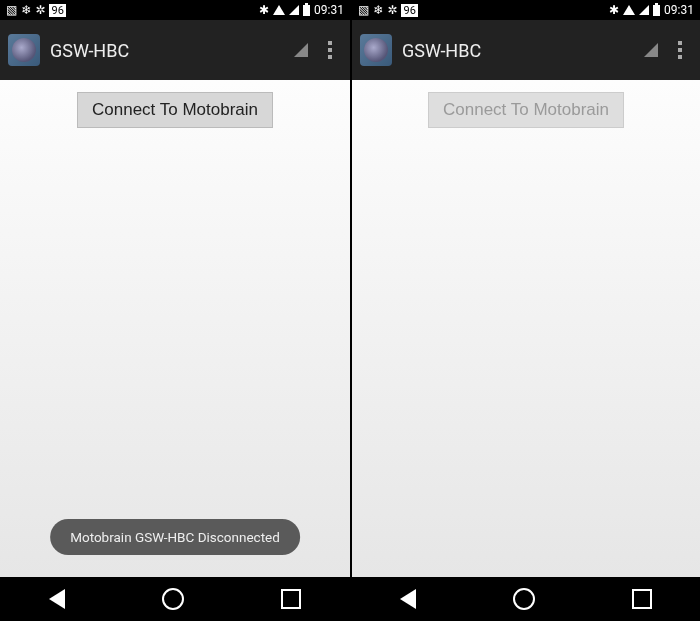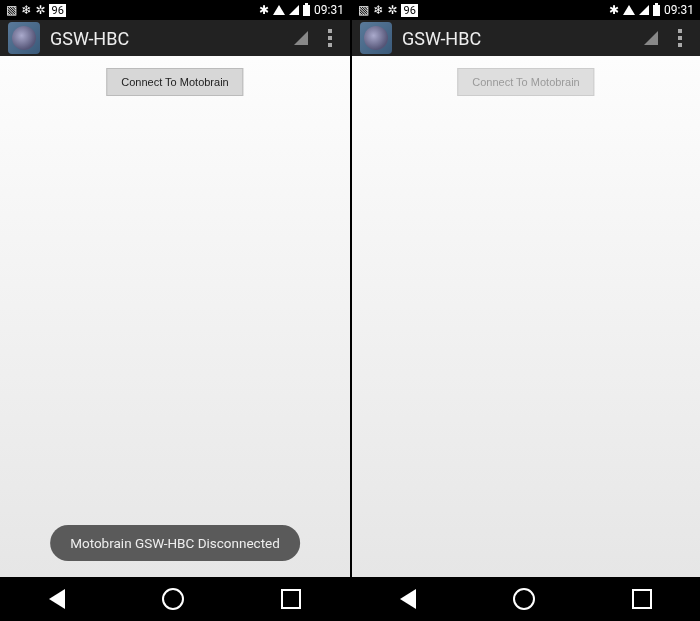--- a/index.html
+++ b/index.html
@@ -6,34 +6,34 @@
   .wrap{display:flex;width:700px;height:621px}
   .phone{position:relative;width:350px;height:621px;background:#eee;display:flex;flex-direction:column}
   .phone+.phone{border-left:2px solid #000;box-sizing:border-box}
 
   
   .status{height:20px;background:#000;color:#fff;font-size:12px;display:flex;align-items:center;justify-content:space-between;padding:0 6px}
   .st-left,.st-right{display:flex;align-items:center;gap:4px}
   .badge96{background:#fff;color:#000;font-weight:normal;font-size:11px;padding:0 2px;border-radius:0}
 
   
-  .actionbar{height:36px;background:#222;color:#fff;display:flex;align-items:center;padding:0 8px;gap:10px}
+  .actionbar{height:60px;background:#222;color:#fff;display:flex;align-items:center;padding:0 8px;gap:10px}
   .appicon{width:32px;height:32px;border-radius:4px;background:linear-gradient(135deg,#5a7a9a,#3a5a7a);position:relative;flex:0 0 32px}
   .appicon::after{content:"";position:absolute;inset:4px;border-radius:50%;background:radial-gradient(circle at 40% 40%,#aac,#557 70%)}
   .apptitle{flex:1;font-size:18px;color:#eee}
   .sigtri{width:0;height:0;border-style:solid;border-width:0 0 14px 14px;border-color:transparent transparent #888 transparent}
   .overflow{display:flex;flex-direction:column;gap:3px;padding:8px 10px}
   .overflow span{width:4px;height:4px;background:#aaa;border-radius:0}
 
   
   .content{flex:1;position:relative;background:linear-gradient(to bottom,#fdfdfd 0%,#f5f5f5 35%,#e6e6e6 100%)}
-  .connectbtn{position:absolute;top:12px;left:50%;transform:translateX(-50%);background:#d7d7d7;border:1px solid #bbb;color:#222;font-size:11px;padding:7px 14px;white-space:nowrap;cursor:pointer}
+  .connectbtn{position:absolute;top:12px;left:50%;transform:translateX(-50%);background:#d7d7d7;border:1px solid #bbb;color:#222;font-size:17px;padding:7px 14px;white-space:nowrap;cursor:pointer}
   .connectbtn.disabled{color:#9a9a9a;background:#dedede;border-color:#ccc;cursor:default}
 
-  .toast{position:absolute;bottom:16px;left:50%;transform:translateX(-50%);background:#5a5a5a;color:#eee;font-size:13.5px;padding:10px 20px;border-radius:22px;white-space:nowrap}
+  .toast{position:absolute;bottom:22px;left:50%;transform:translateX(-50%);background:#5a5a5a;color:#eee;font-size:13.5px;padding:10px 20px;border-radius:22px;white-space:nowrap}
 
   
   .navbar{height:44px;background:#000;display:flex;align-items:center;justify-content:space-around}
   .nav-back{width:0;height:0;border-top:10px solid transparent;border-bottom:10px solid transparent;border-right:16px solid #fff}
   .nav-home{width:18px;height:18px;border:2px solid #fff;border-radius:50%}
   .nav-recent{width:16px;height:16px;border:2px solid #fff}
 
   
   .ic{display:inline-block}
   .ic-bt{font-size:12px}

